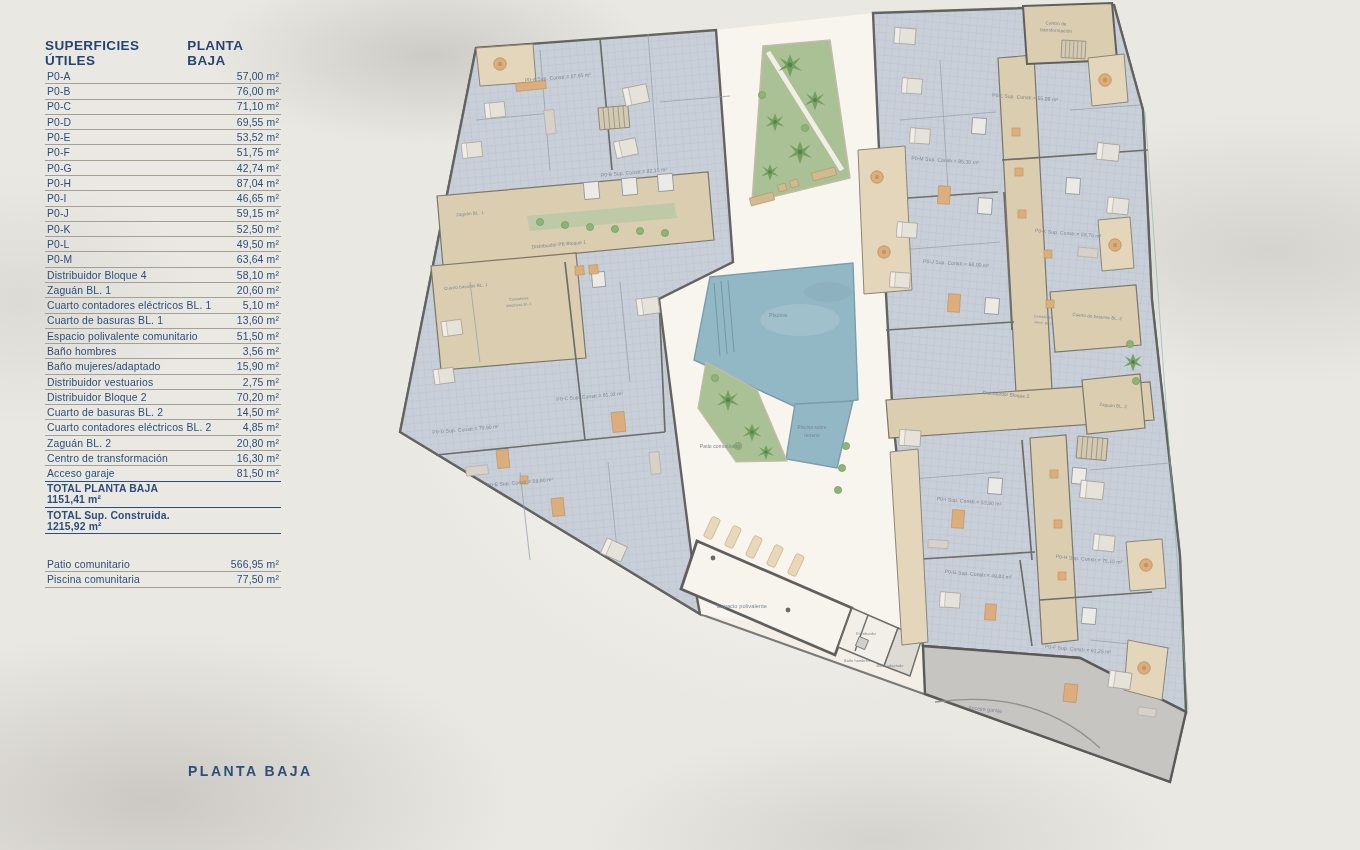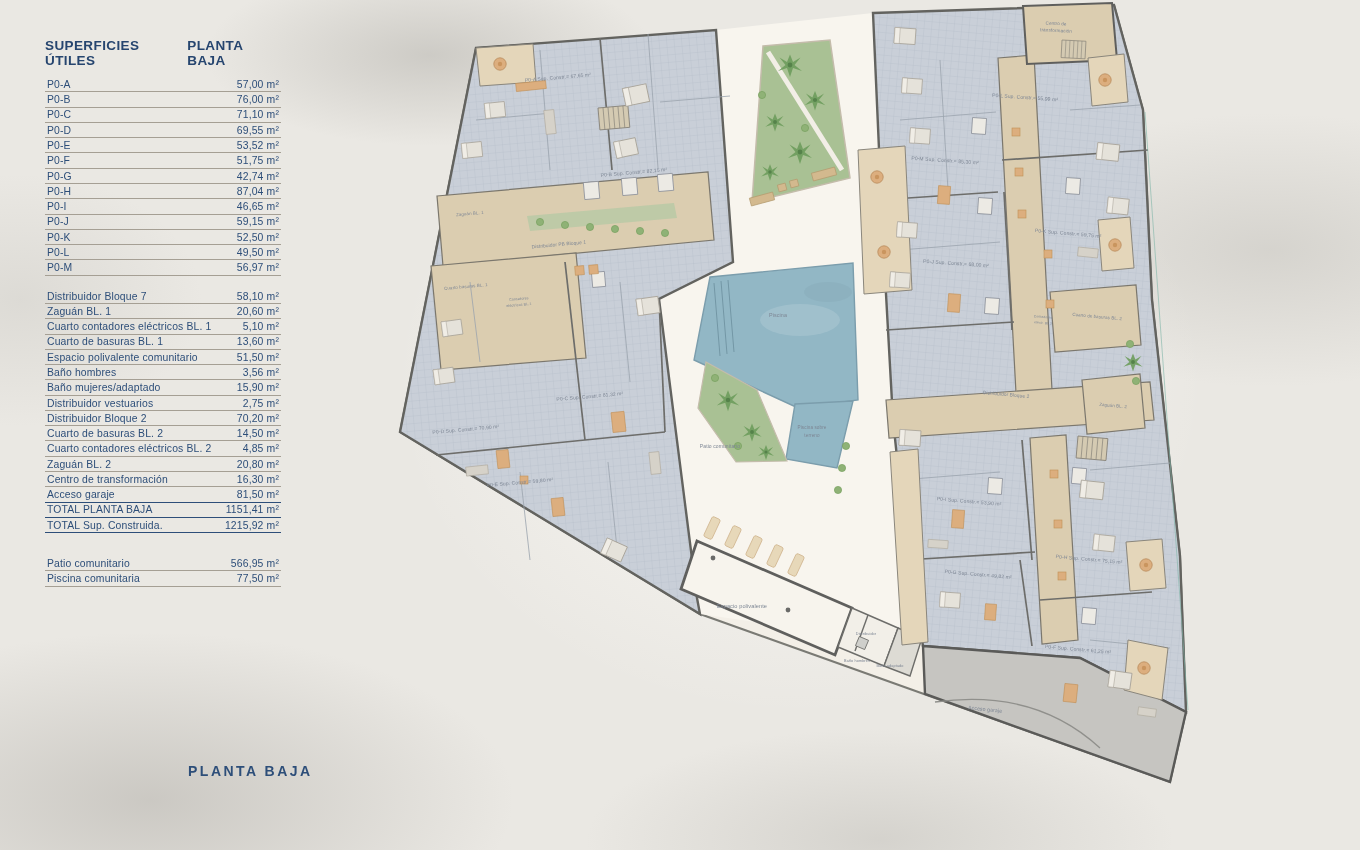--- a/index.html
+++ b/index.html
@@ -10,28 +10,28 @@
       radial-gradient(ellipse 320px 130px at 430px 55px, rgba(170,168,162,.45), transparent 70%),
       radial-gradient(ellipse 420px 190px at 1270px 250px, rgba(185,183,177,.42), transparent 72%),
       radial-gradient(ellipse 520px 240px at 150px 800px, rgba(172,169,163,.5), transparent 70%),
       radial-gradient(ellipse 420px 160px at 880px 840px, rgba(178,176,170,.38), transparent 70%),
       radial-gradient(ellipse 260px 180px at 20px 300px, rgba(195,193,187,.35), transparent 70%),
       radial-gradient(ellipse 520px 430px at 800px 380px, rgba(253,251,247,.85), transparent 78%),
       #eae8e3;
   }
   .panel{position:absolute;left:45px;top:38px;width:236px;}
   .table-head{display:flex;justify-content:space-between;align-items:baseline;
-    font-weight:bold;font-size:13.5px;color:#26456f;letter-spacing:.4px;margin-bottom:9px;}
-  .section{margin-bottom:13px;}
+    font-weight:bold;font-size:13.5px;color:#26456f;letter-spacing:.4px;margin-bottom:1px;}
+  .section{}
   .section.s3{margin-top:23px;}
   .row{display:flex;justify-content:space-between;align-items:baseline;
     border-bottom:1px solid #a59f94;padding:1.9px 2px 1.4px;font-size:10.4px;
     color:#2d4e79;letter-spacing:.15px;}
   .row .val{text-align:left;}
-  .row.total{font-weight:normal;border-bottom:1.6px solid #2d4e79;}
+  .row.total{font-weight:bold;border-bottom:1.6px solid #2d4e79;flex-direction:column;}
   .row.pre-total{border-bottom:1.6px solid #2d4e79;}
   .footer-label{position:absolute;left:188px;top:763px;font-size:14px;font-weight:bold;
     color:#2d4e79;letter-spacing:2.5px;}
   svg.plan{position:absolute;left:0;top:0;}
   svg text{font-family:"Liberation Sans",sans-serif;fill:#7d8694;letter-spacing:.1px;}
 </style>
 </head>
 <body>
 
 <div class="panel">
@@ -84,26 +84,26 @@
         <div class="row">
           <span class="lbl">P0-K</span>
           <span class="val">52,50 m²</span>
         </div>
         <div class="row">
           <span class="lbl">P0-L</span>
           <span class="val">49,50 m²</span>
         </div>
         <div class="row">
           <span class="lbl">P0-M</span>
-          <span class="val">56,97 m²</span>
+          <span class="val">63,64 m²</span>
         </div>
       </div>
       <div class="section">
         <div class="row">
-          <span class="lbl">Distribuidor Bloque 7</span>
+          <span class="lbl">Distribuidor Bloque 4</span>
           <span class="val">58,10 m²</span>
         </div>
         <div class="row">
           <span class="lbl">Zaguán BL. 1</span>
           <span class="val">20,60 m²</span>
         </div>
         <div class="row">
           <span class="lbl">Cuarto contadores eléctricos BL. 1</span>
           <span class="val">5,10 m²</span>
         </div>

